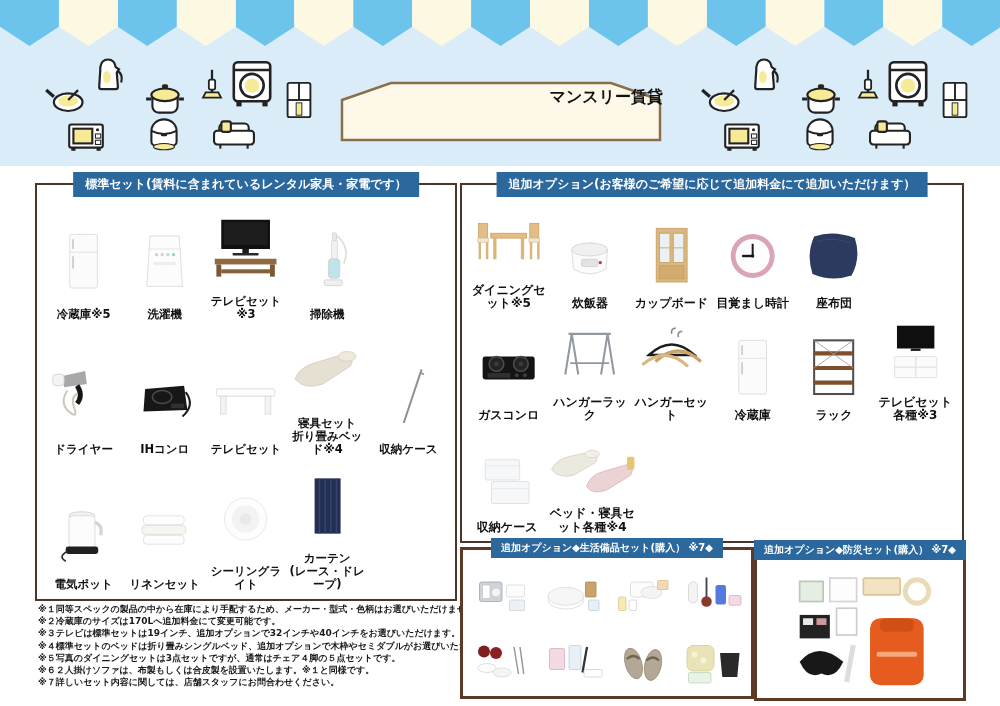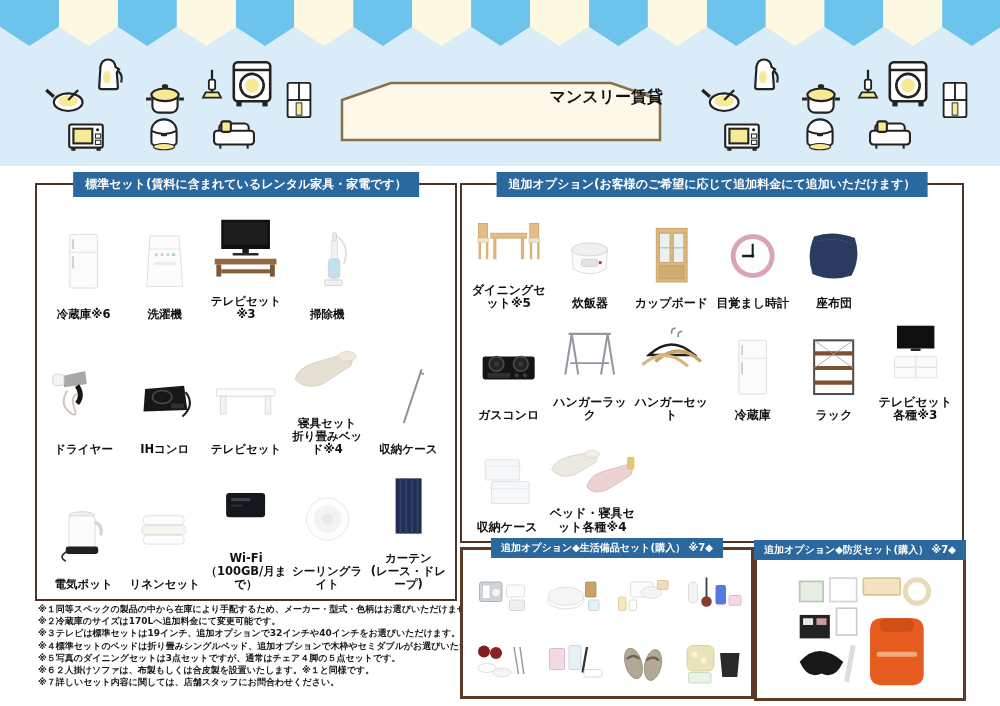--- a/index.html
+++ b/index.html
@@ -211,21 +211,21 @@
     <div class="panel-header">標準セット(賃料に含まれているレンタル家具・家電です）</div>
     <div class="rows" id="std-rows">
         <div class="grid-row cols5">
           <div class="item">
             <div class="photo ph-std"><svg viewBox="0 0 100 80">
                 <rect x="33" y="6" width="34" height="66" rx="2" fill="#fbfbfb" stroke="#d8d8d8"></rect>
                 <line x1="33" y1="28" x2="67" y2="28" stroke="#ddd"></line>
                 <line x1="37" y1="12" x2="37" y2="24" stroke="#c8c8c8" stroke-width="2"></line>
                 <line x1="37" y1="33" x2="37" y2="48" stroke="#c8c8c8" stroke-width="2"></line>
               </svg></div>
-            <div class="item-label lb-std">冷蔵庫※6</div>
+            <div class="item-label lb-std">冷蔵庫※5</div>
           </div>
           <div class="item">
             <div class="photo ph-std"><svg viewBox="0 0 100 80">
                 <path d="M32 8 L68 8 L72 70 L28 70 Z" fill="#fcfcfc" stroke="#d8d8d8"></path>
                 <line x1="30" y1="24" x2="70" y2="24" stroke="#e0e0e0"></line>
                 <circle cx="40" cy="31" r="2" fill="#cfcfcf"></circle>
                 <circle cx="47" cy="31" r="2" fill="#cfcfcf"></circle>
                 <circle cx="54" cy="31" r="2" fill="#cfcfcf"></circle>
                 <circle cx="61" cy="31" r="2" fill="#9bd0c8"></circle>
                 <rect x="36" y="40" width="28" height="4" rx="2" fill="#ededed"></rect>
@@ -310,29 +310,20 @@
               </svg></div>
             <div class="item-label lb-std">電気ポット</div>
           </div>
           <div class="item">
             <div class="photo ph-std"><svg viewBox="0 0 100 80">
                 <rect x="24" y="20" width="50" height="11" rx="4" fill="#fdfdfd" stroke="#dcdcdc"></rect>
                 <rect x="22" y="32" width="54" height="11" rx="4" fill="#f6f5f0" stroke="#dcdcdc"></rect>
                 <rect x="24" y="44" width="50" height="11" rx="4" fill="#fdfdfd" stroke="#dcdcdc"></rect>
               </svg></div>
             <div class="item-label lb-std">リネンセット</div>
-          </div>
-          <div class="item">
-            <div class="photo ph-std"><svg viewBox="0 0 100 80">
-                <rect x="26" y="24" width="48" height="30" rx="4" fill="#14171b"></rect>
-                <rect x="32" y="30" width="24" height="4" rx="1" fill="#3c434b"></rect>
-                <rect x="32" y="38" width="14" height="3" rx="1" fill="#2a3036"></rect>
-              </svg></div>
-            <div class="item-label lb-std">Wi-Fi
-（100GB/月まで）</div>
           </div>
           <div class="item">
             <div class="photo ph-std"><svg viewBox="0 0 100 80">
                 <circle cx="50" cy="40" r="26" fill="#fdfdfd" stroke="#e2e2e2"></circle>
                 <circle cx="50" cy="40" r="17" fill="#f3f3f3"></circle>
                 <circle cx="50" cy="40" r="7" fill="#e9e9e9"></circle>
               </svg></div>
             <div class="item-label lb-std">シーリングライト</div>
           </div>
           <div class="item">

